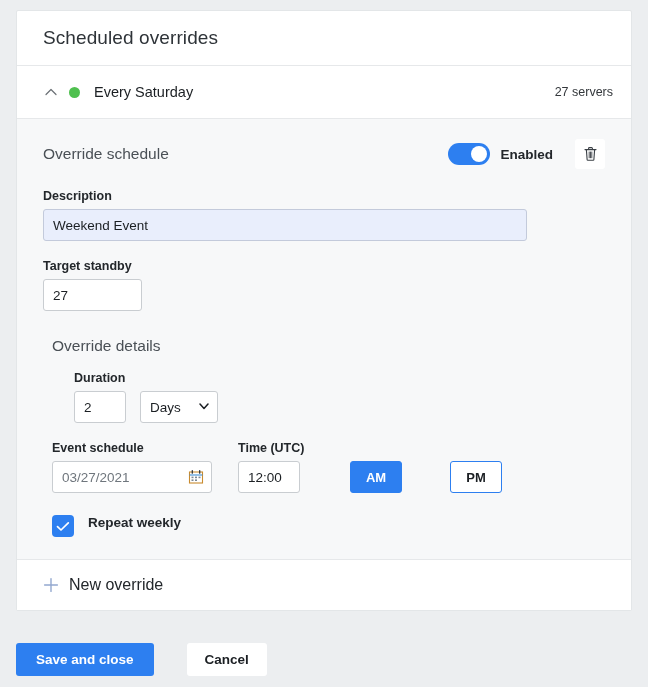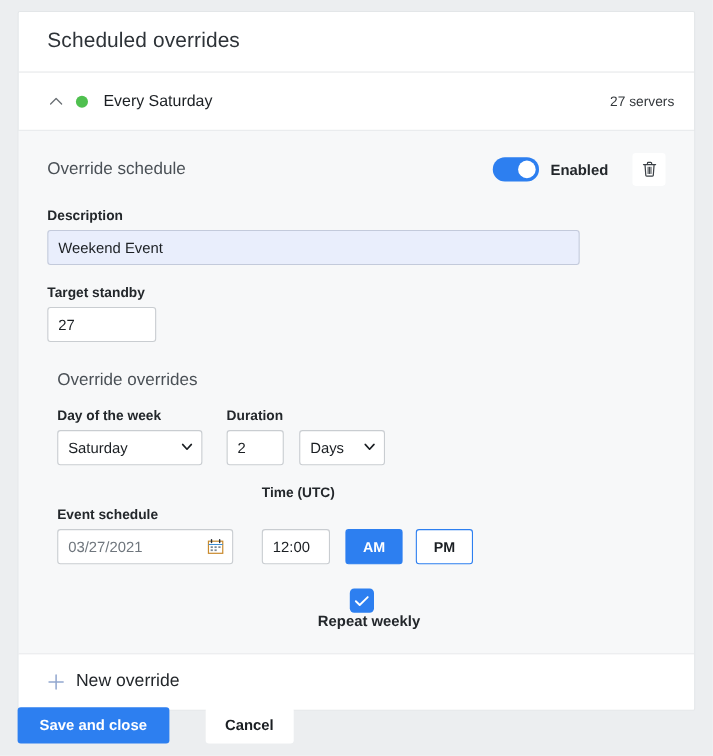--- a/index.html
+++ b/index.html
@@ -222,39 +222,37 @@
     min-width: 52px;
     padding: 0 14px;
     border-radius: 3px;
     font-family: "Liberation Sans", sans-serif;
     font-size: 13px;
     font-weight: bold;
     cursor: pointer;
     display: inline-flex;
     align-items: center;
     justify-content: center;
-    margin-top: 20px;
   }
   .ampm.active {
     background: #2d7ff0;
     border: 1px solid #2d7ff0;
     color: #ffffff;
   }
   .ampm.inactive {
     background: #ffffff;
     border: 1px solid #2d7ff0;
     color: #1b1f23;
   }
 
   .checkbox-row {
     display: flex;
-    align-items: center;
+    align-items: flex-start;
     margin-top: 22px;
     padding-left: 9px;
-    flex-direction: column;
   }
   .checkbox {
     width: 22px;
     height: 22px;
     border-radius: 4px;
     background: #2d7ff0;
     display: flex;
     align-items: center;
     justify-content: center;
     flex: 0 0 auto;
@@ -360,36 +358,25 @@
       <div class="col">
         <label class="field-label">Description</label>
         <input class="input desc-input focused" type="text" value="Weekend Event" style="">
       </div>
 
       <div class="col" style="margin-top:18px;">
         <label class="field-label">Target standby</label>
         <input class="input standby-input" type="text" value="27" style="">
       </div>
 
-      <div class="section-title">Override overrides</div>
+      <div class="section-title">Override details</div>
 
       <div class="sched-inner">
 
         <div class="row">
-          <div class="col">
-            <label class="field-label">Day of the week</label>
-            <div class="select-wrap">
-              <select class="input sel-day">
-                <option>Saturday</option>
-              </select>
-              <svg class="caret" width="10" height="7" viewBox="0 0 10 7">
-                <path d="M1 1 L5 5.4 L9 1" fill="none" stroke="#1b1f23" stroke-width="1.5" stroke-linecap="round" stroke-linejoin="round"></path>
-              </svg>
-            </div>
-          </div>
 
           <div class="col" style="margin-left:22px;">
             <label class="field-label">Duration</label>
             <div style="display:flex;align-items:center;">
               <input class="input dur-num" type="text" value="2" style="">
               <div class="select-wrap" style="margin-left:14px;">
                 <select class="input sel-unit">
                   <option>Days</option>
                 </select>
                 <svg class="caret" width="10" height="7" viewBox="0 0 10 7">
@@ -413,21 +400,21 @@
                 <rect x="7" y="7.6" width="2" height="1.6" fill="#7c8894"></rect>
                 <rect x="10.5" y="7.6" width="2" height="1.6" fill="#7c8894"></rect>
                 <rect x="3.5" y="10.4" width="2" height="1.6" fill="#7c8894"></rect>
                 <rect x="7" y="10.4" width="2" height="1.6" fill="#7c8894"></rect>
               </svg>
             </div>
           </div>
 
           <div class="col" style="margin-left:26px;">
             <label class="field-label">Time (UTC)</label>
-            <div style="display:flex;align-items:flex-end;">
+            <div style="display:flex;align-items:flex-start;gap:36px;">
               <input class="input time-input" type="text" value="12:00" style="">
               <div class="ampm active" style="margin-left:14px;">AM</div>
               <div class="ampm inactive" style="margin-left:12px;">PM</div>
             </div>
           </div>
         </div>
 
       </div>
 
       <div class="checkbox-row">

